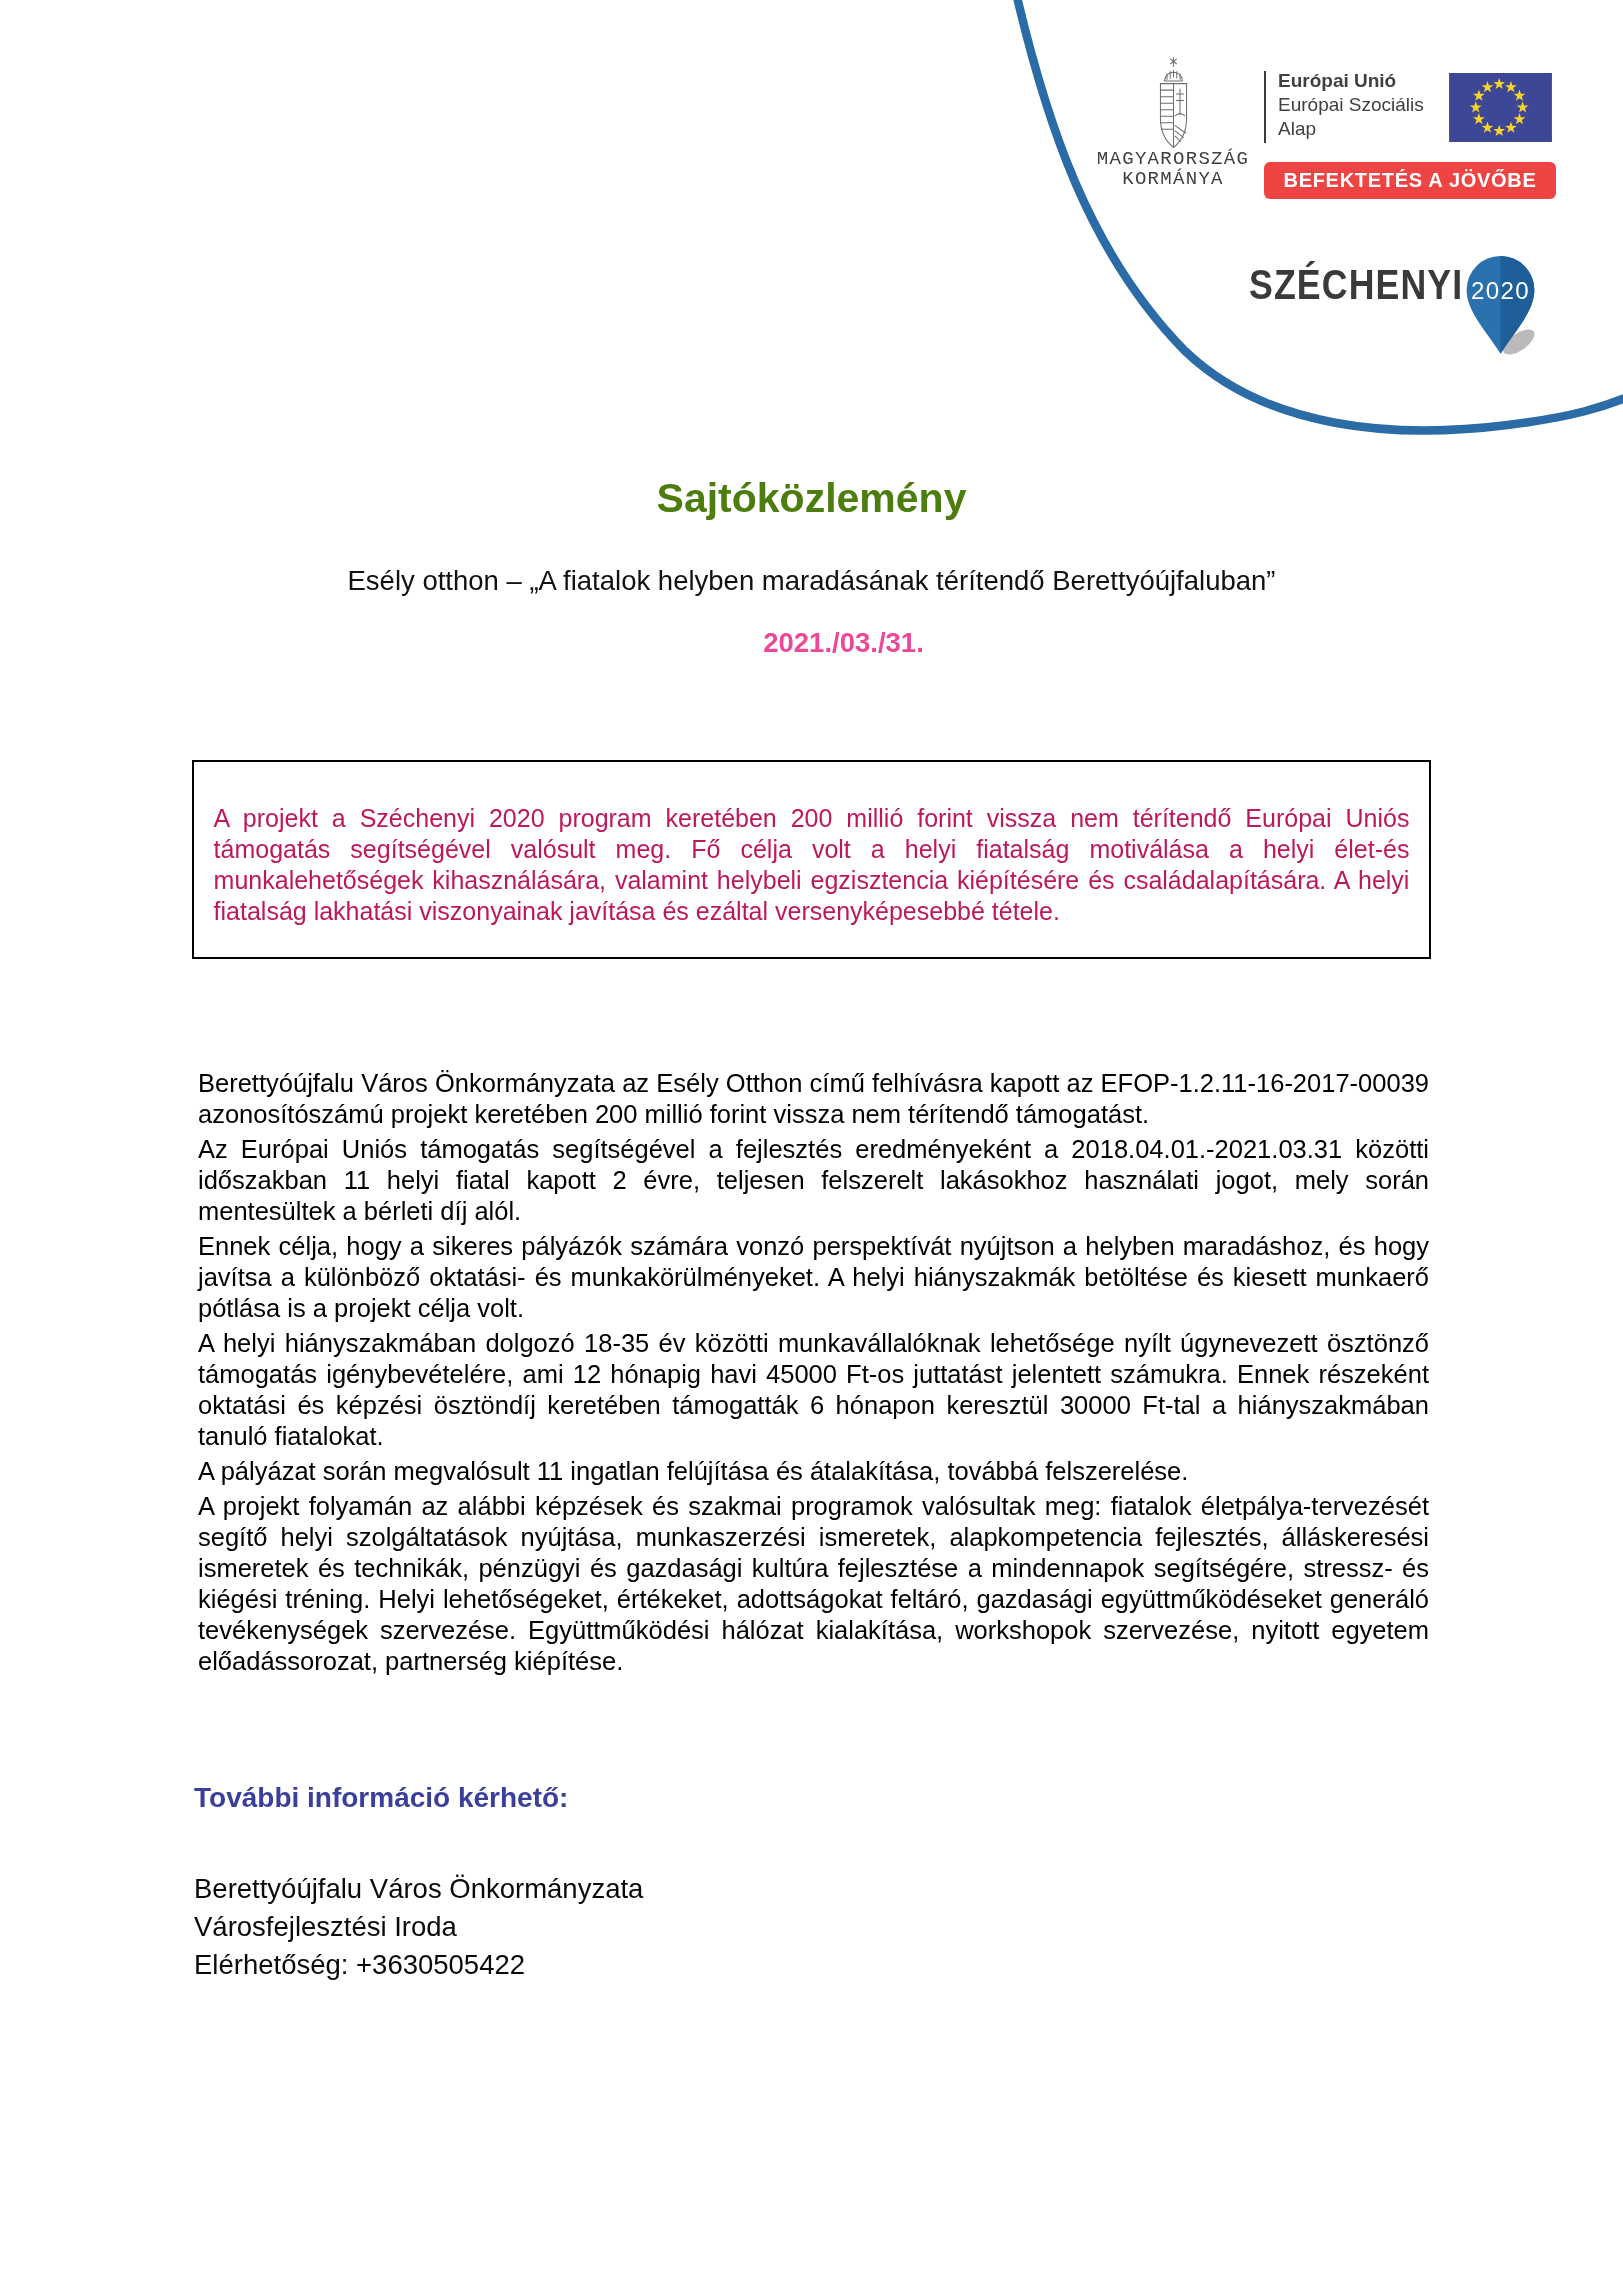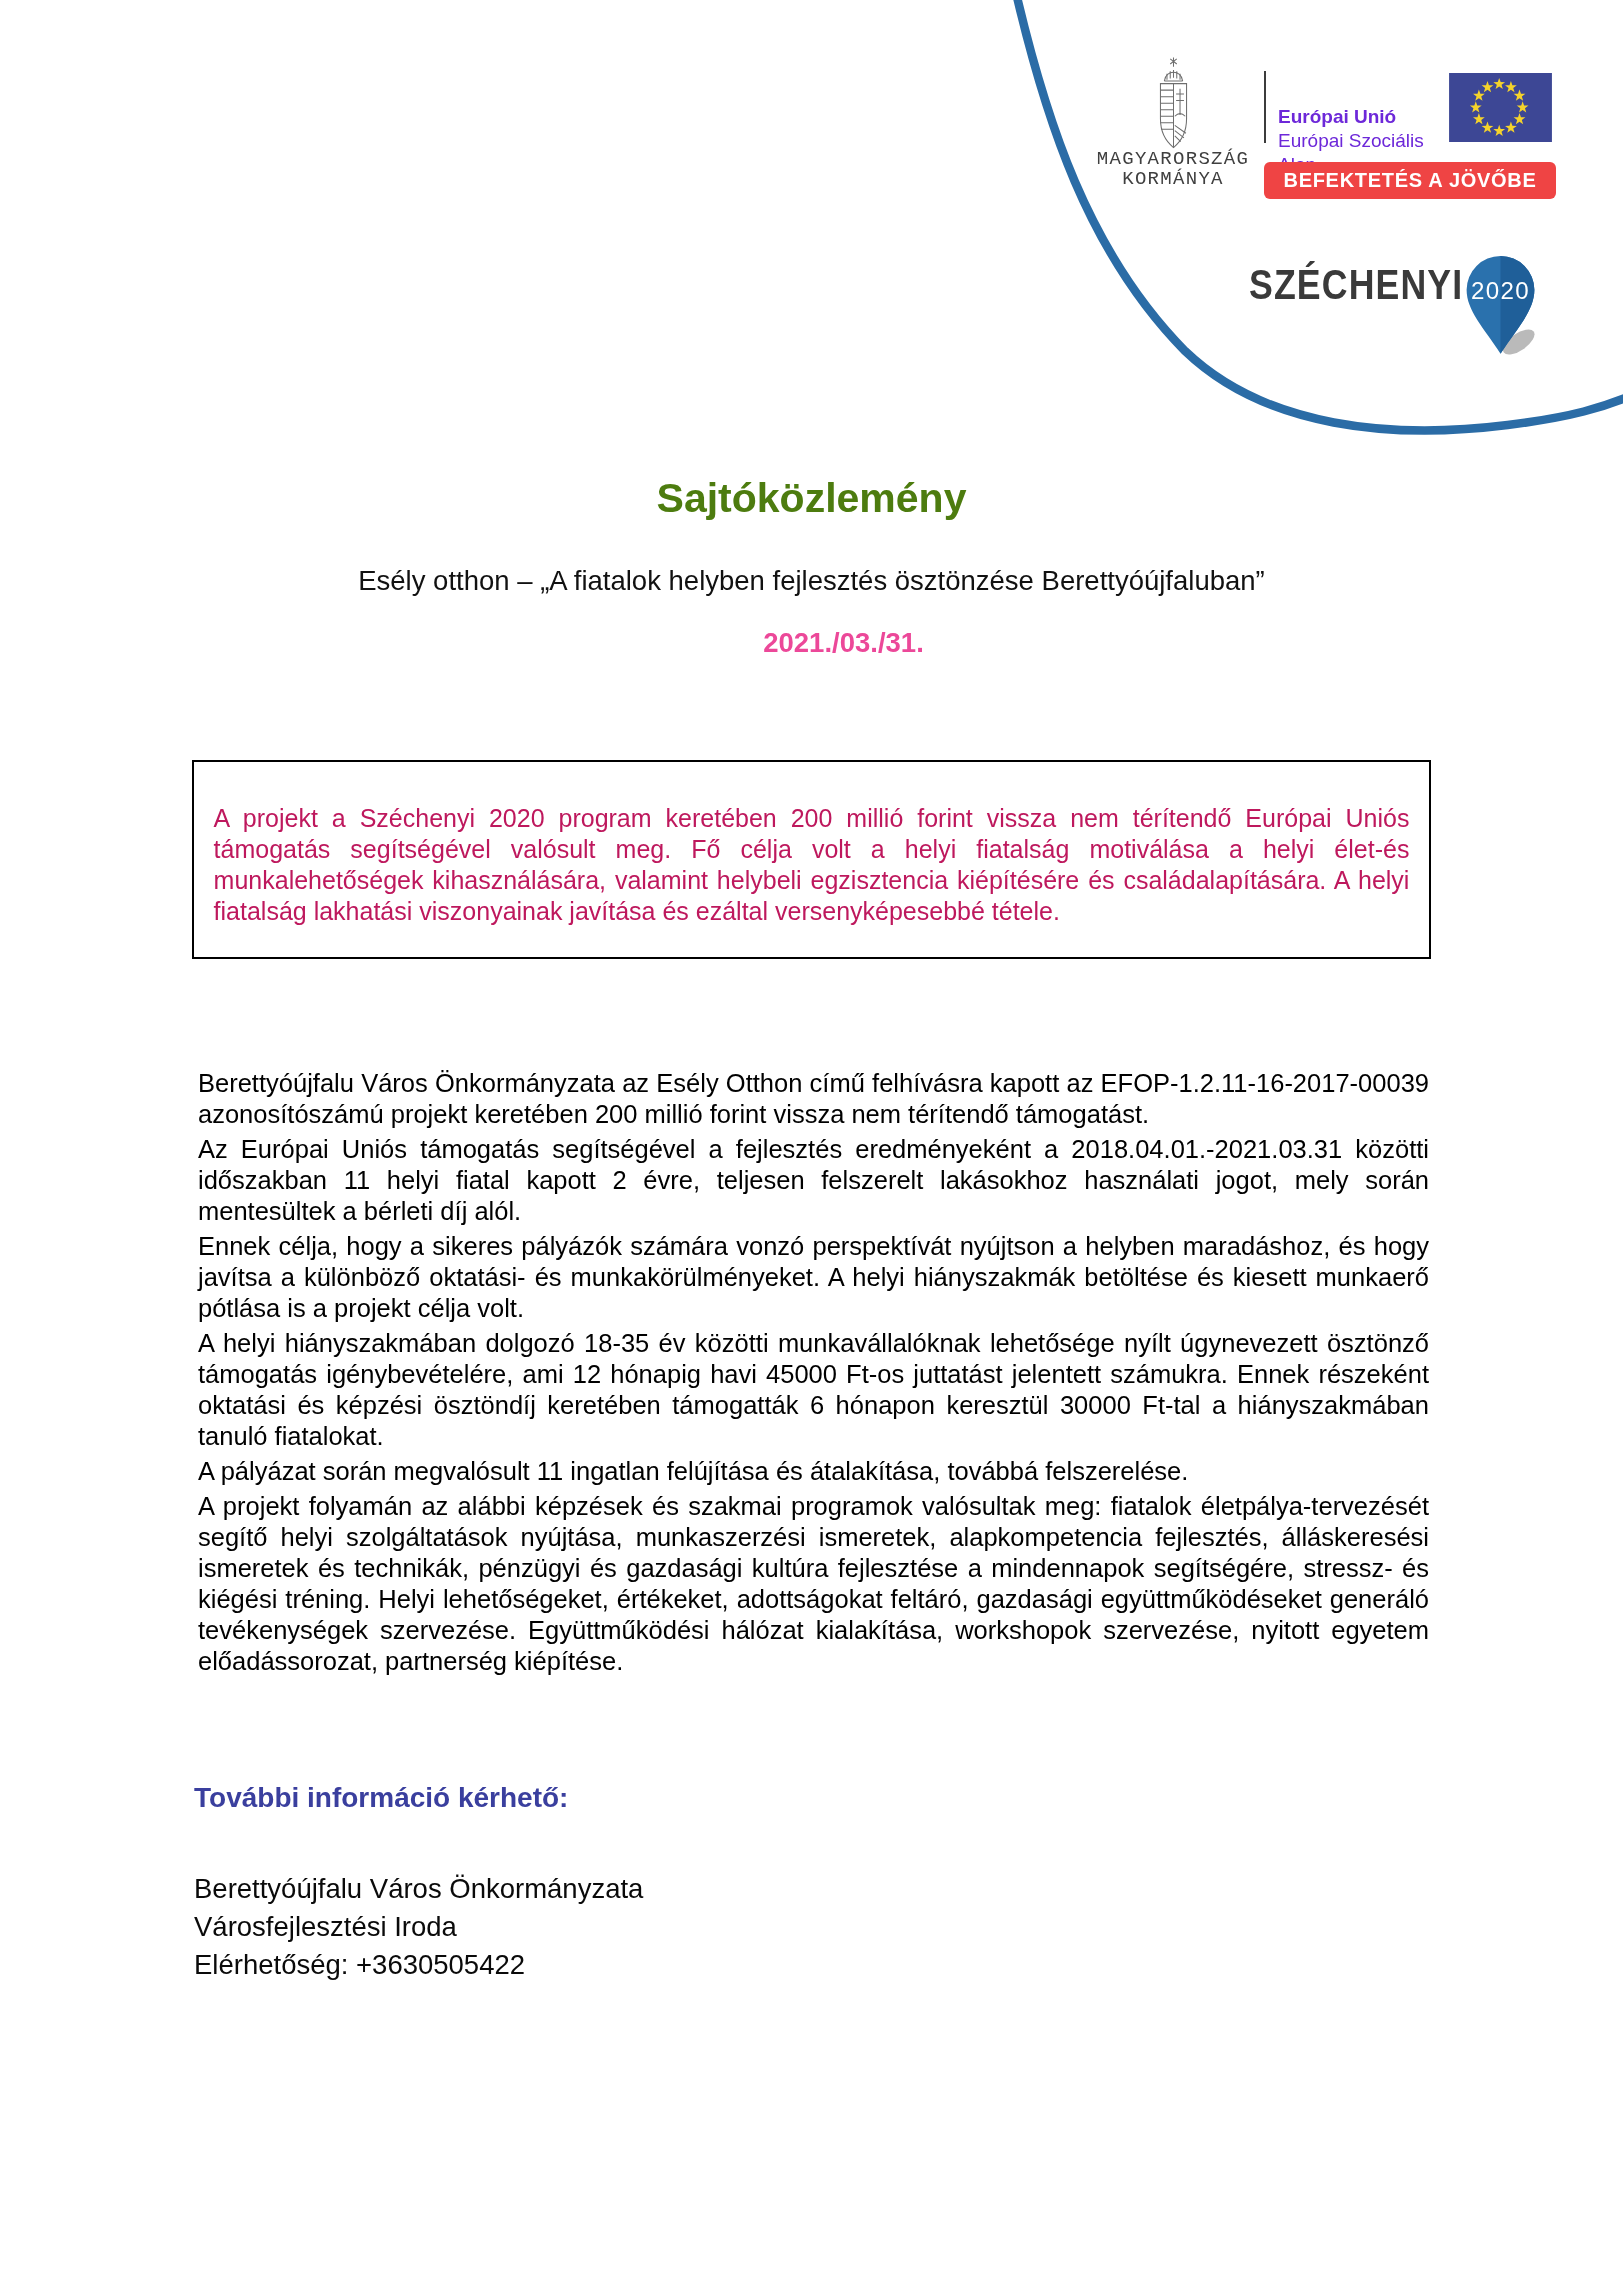--- a/index.html
+++ b/index.html
@@ -11,21 +11,21 @@
   
   .arc-svg{position:absolute;left:0;top:0;width:1623px;height:497px;}
   .coat-svg{position:absolute;left:1150px;top:56px;width:47px;height:97px;}
   .gov-text{
     position:absolute;left:1075px;top:150px;width:196px;text-align:center;
     font-family:Liberation Mono, monospace;color:#3f3f3f;
   }
   .gov-line1{font-size:19px;letter-spacing:1.3px;line-height:19.6px;}
   .gov-line2{font-size:19px;letter-spacing:1.3px;line-height:19.6px;text-align:center;}
   .eu-divider{position:absolute;left:1264px;top:71px;width:2px;height:72px;background:#3c3c3c;}
-  .eu-text{position:absolute;left:1278px;top:69px;font-size:19px;line-height:24px;color:#6d28d9;margin-top:36px;}
+  .eu-text{position:absolute;left:1278px;top:69px;font-size:19px;line-height:24px;color:#404040;}
   .eu-line1{font-weight:bold;}
   .flag-svg{position:absolute;left:1449px;top:73px;width:103px;height:69px;}
   .banner{
     position:absolute;left:1264px;top:162px;width:292px;height:37px;
     background:#ef4444;border-radius:5.9px;color:#fff;font-weight:bold;
     font-size:20px;letter-spacing:0.7px;text-align:center;line-height:37px;
   }
   .szechenyi-wordmark{
     position:absolute;left:1249px;top:264px;font-size:42px;font-weight:800;
     color:#3A3A3A;letter-spacing:1.3px;line-height:1;white-space:nowrap;
@@ -118,21 +118,21 @@
 
   <div class="szechenyi-wordmark">SZÉCHENYI</div>
   <svg class="pin-svg" viewBox="0 0 112 160" aria-hidden="true">
     <ellipse cx="84" cy="136" rx="28" ry="13" transform="rotate(-35 84 136)" fill="#BABABA"></ellipse>
     <path d="M56 154 C 30 114 4 88 4 56 A 52 52 0 1 1 108 56 C 108 88 82 114 56 154 Z" fill="#2A71AD"></path>
     <path d="M56 4 A 52 52 0 0 1 108 56 C 108 88 82 114 56 154 Z" fill="#1F5F99"></path>
     <text class="pin-year" x="56" y="70" text-anchor="middle">2020</text>
   </svg>
 
   <div class="title">Sajtóközlemény</div>
-  <div class="subtitle">Esély otthon – „A fiatalok helyben fejlesztés ösztönzése Berettyóújfaluban”</div>
+  <div class="subtitle">Esély otthon – „A fiatalok helyben maradásának térítendő Berettyóújfaluban”</div>
   <div class="date accent" style="color: #ec4899; margin-left: 32px;">2021./03./31.</div>
 
   <div class="lead-box">A projekt a Széchenyi 2020 program keretében 200 millió forint vissza nem térítendő Európai Uniós támogatás segítségével valósult meg. Fő célja volt a helyi fiatalság motiválása a helyi élet-és munkalehetőségek kihasználására, valamint helybeli egzisztencia kiépítésére és családalapítására. A helyi fiatalság lakhatási viszonyainak javítása és ezáltal versenyképesebbé tétele.</div>
 
   <div class="body-text" id="paragraphs">
       <p>Berettyóújfalu Város Önkormányzata az Esély Otthon című felhívásra kapott az EFOP-1.2.11-16-2017-00039 azonosítószámú projekt keretében 200 millió forint vissza nem térítendő támogatást.</p>
       <p>Az Európai Uniós támogatás segítségével a fejlesztés eredményeként a 2018.04.01.-2021.03.31 közötti időszakban 11 helyi fiatal kapott 2 évre, teljesen felszerelt lakásokhoz használati jogot, mely során mentesültek a bérleti díj alól.</p>
       <p>Ennek célja, hogy a sikeres pályázók számára vonzó perspektívát nyújtson a helyben maradáshoz, és hogy javítsa a különböző oktatási- és munkakörülményeket. A helyi hiányszakmák betöltése és kiesett munkaerő pótlása is a projekt célja volt.</p>
       <p>A helyi hiányszakmában dolgozó 18-35 év közötti munkavállalóknak lehetősége nyílt úgynevezett ösztönző támogatás igénybevételére, ami 12 hónapig havi 45000 Ft-os juttatást jelentett számukra. Ennek részeként oktatási és képzési ösztöndíj keretében támogatták 6 hónapon keresztül 30000 Ft-tal a hiányszakmában tanuló fiatalokat.</p>
       <p>A pályázat során megvalósult 11 ingatlan felújítása és átalakítása, továbbá felszerelése.</p>

